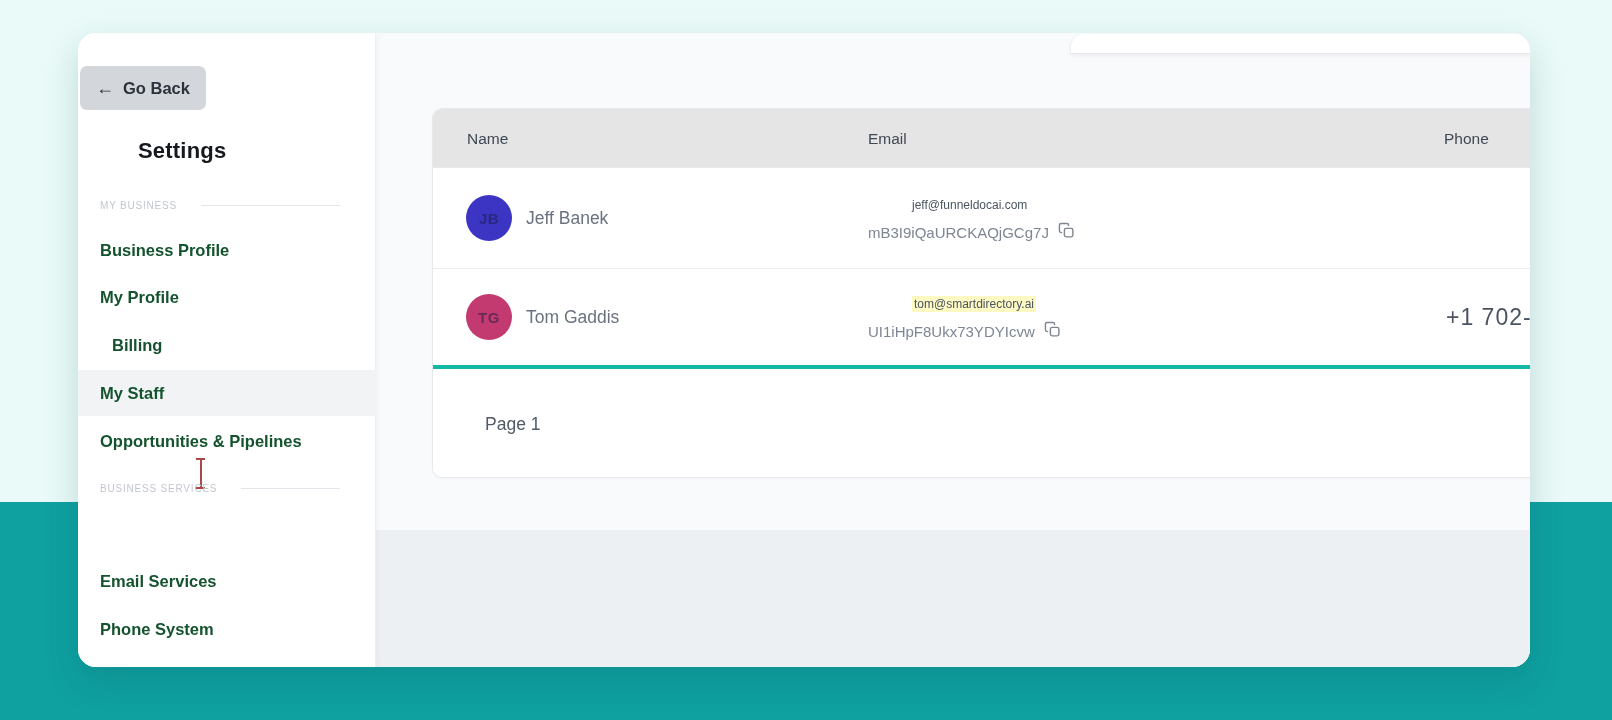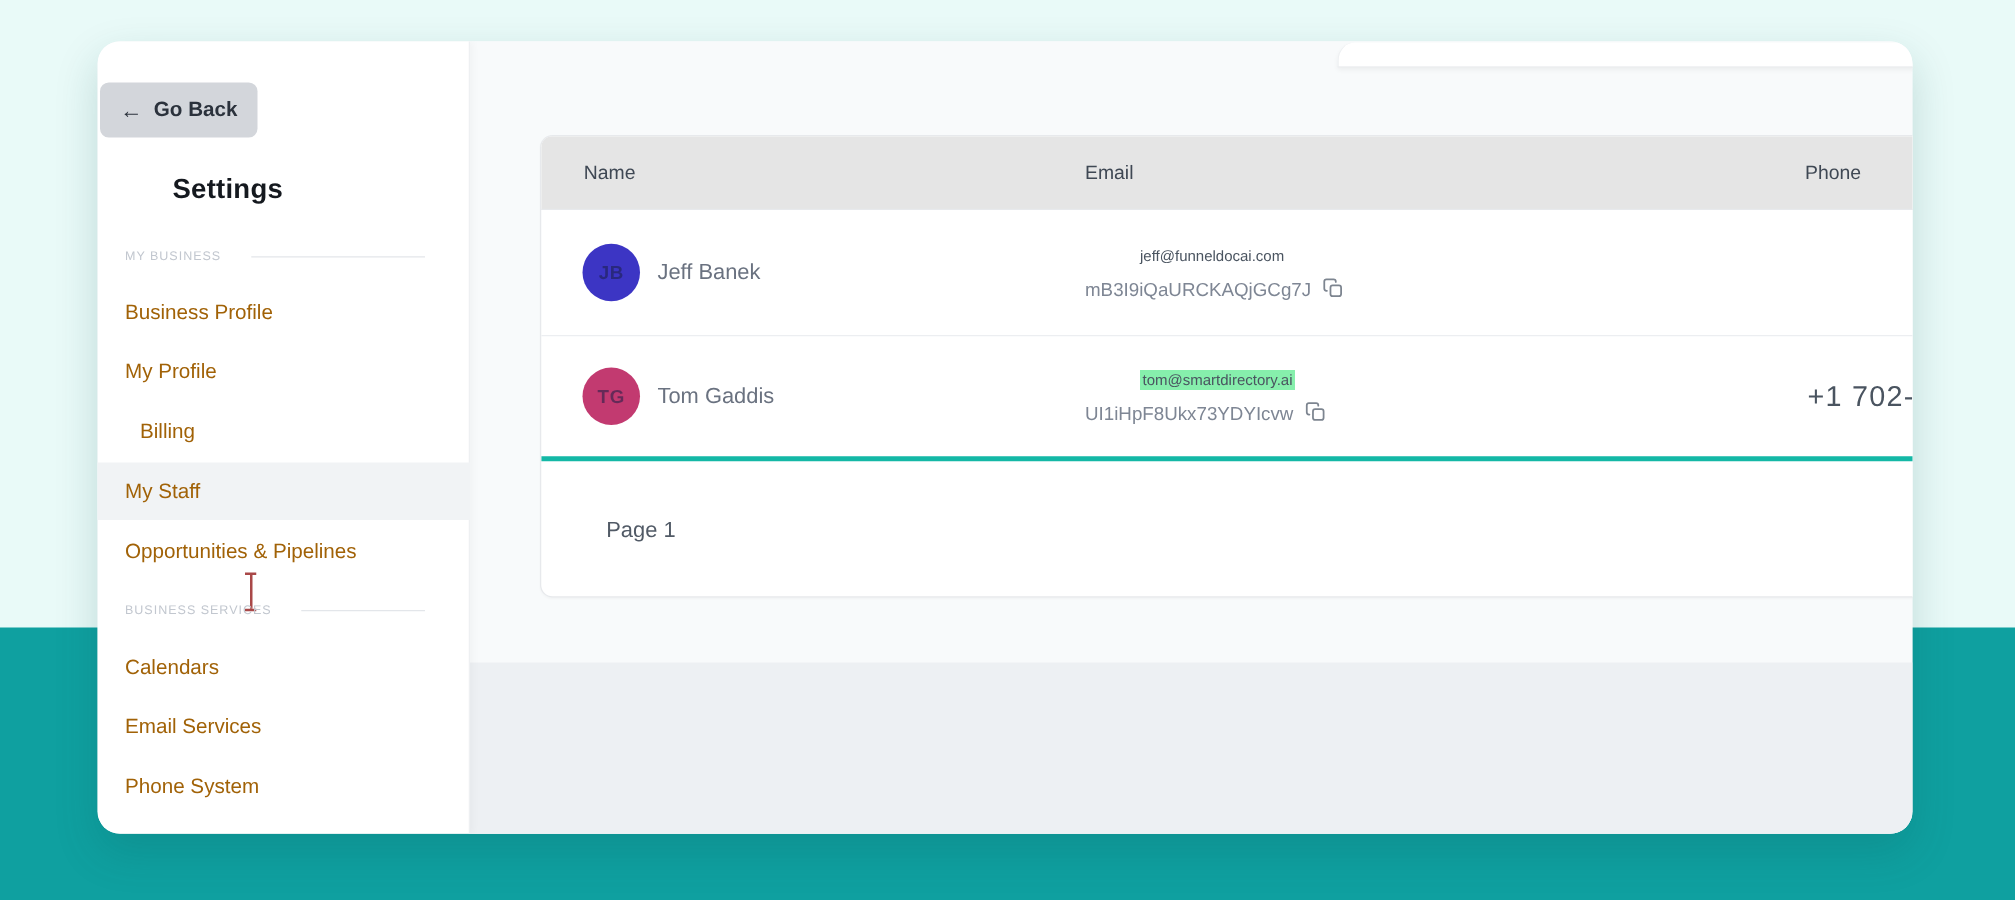--- a/index.html
+++ b/index.html
@@ -41,21 +41,21 @@
     position:absolute; left:22px; width:260px; height:14px;
     display:flex; align-items:center;
   }
   .section-head .lbl {
     font-size:10px; color:#c2c7cf; letter-spacing:.8px; white-space:nowrap;
   }
   .section-head .rule { flex:1; height:1px; background:#e3e6ea; margin-left:24px; margin-right:20px; }
   .nav-item {
     position:absolute; left:0; width:298px; height:46px;
     display:flex; align-items:center; padding-left:22px;
-    font-size:16.5px; font-weight:400; color:#a16207; cursor:pointer;
+    font-size:16.5px; font-weight:700; color:#14532d; cursor:pointer;
   }
   .nav-item.active { background:#f1f3f5; }
 
   
   .ibeam { position:absolute; left:116px; top:425px; width:13px; height:31px; }
   .ibeam .stem { position:absolute; left:5.5px; top:2px; width:2px; height:27px; background:#a94848; }
   .ibeam .cap-t, .ibeam .cap-b {
     position:absolute; left:2px; width:9px; height:2px; background:#a94848;
   }
   .ibeam .cap-t { top:0; } .ibeam .cap-b { bottom:0; }
@@ -149,21 +149,21 @@
             </button>
           </div>
         </div>
       </div>
 
       <div class="trow r1">
         <div class="avatar" style="background-color: rgb(194, 58, 112);">TG</div>
         <div class="staff-name">Tom Gaddis</div>
         <div class="email-cell">
           <div class="email-line">
-            <span class="sel" style="background-color: #86efac;">tom@smartdirectory.ai</span>
+            <span class="sel" style="background-color: #fef9c3;">tom@smartdirectory.ai</span>
           </div>
           <div class="id-line">
             <span>UI1iHpF8Ukx73YDYIcvw</span>
             <button class="copy-btn">
               <span>
                 <svg width="17" height="17" viewBox="0 0 24 24" fill="none" stroke="#7d8590" stroke-width="2" stroke-linecap="round" stroke-linejoin="round">
                   <rect x="9" y="9" width="12" height="12" rx="2.5"></rect>
                   <path d="M5 15H4.5A2.5 2.5 0 0 1 2 12.5v-8A2.5 2.5 0 0 1 4.5 2h8A2.5 2.5 0 0 1 15 4.5V5"></path>
                 </svg>
               </span>
@@ -212,23 +212,20 @@
       <span class="cap-t"></span>
         <span class="stem"></span>
         <span class="cap-b"></span>
     </div>
 
     <div class="section-head" style="top:448px;">
       <span class="lbl">BUSINESS SERVICES</span>
       <span class="rule"></span>
     </div>
 
-    <div class="nav-item" style="top:478px;">
-        <span>Calendars</span>
-      </div>
     <div class="nav-item" style="top:525px;">
         <span>Email Services</span>
       </div>
     <div class="nav-item" style="top:573px;">
         <span>Phone System</span>
       </div>
   </div>
 
 </div>
 

